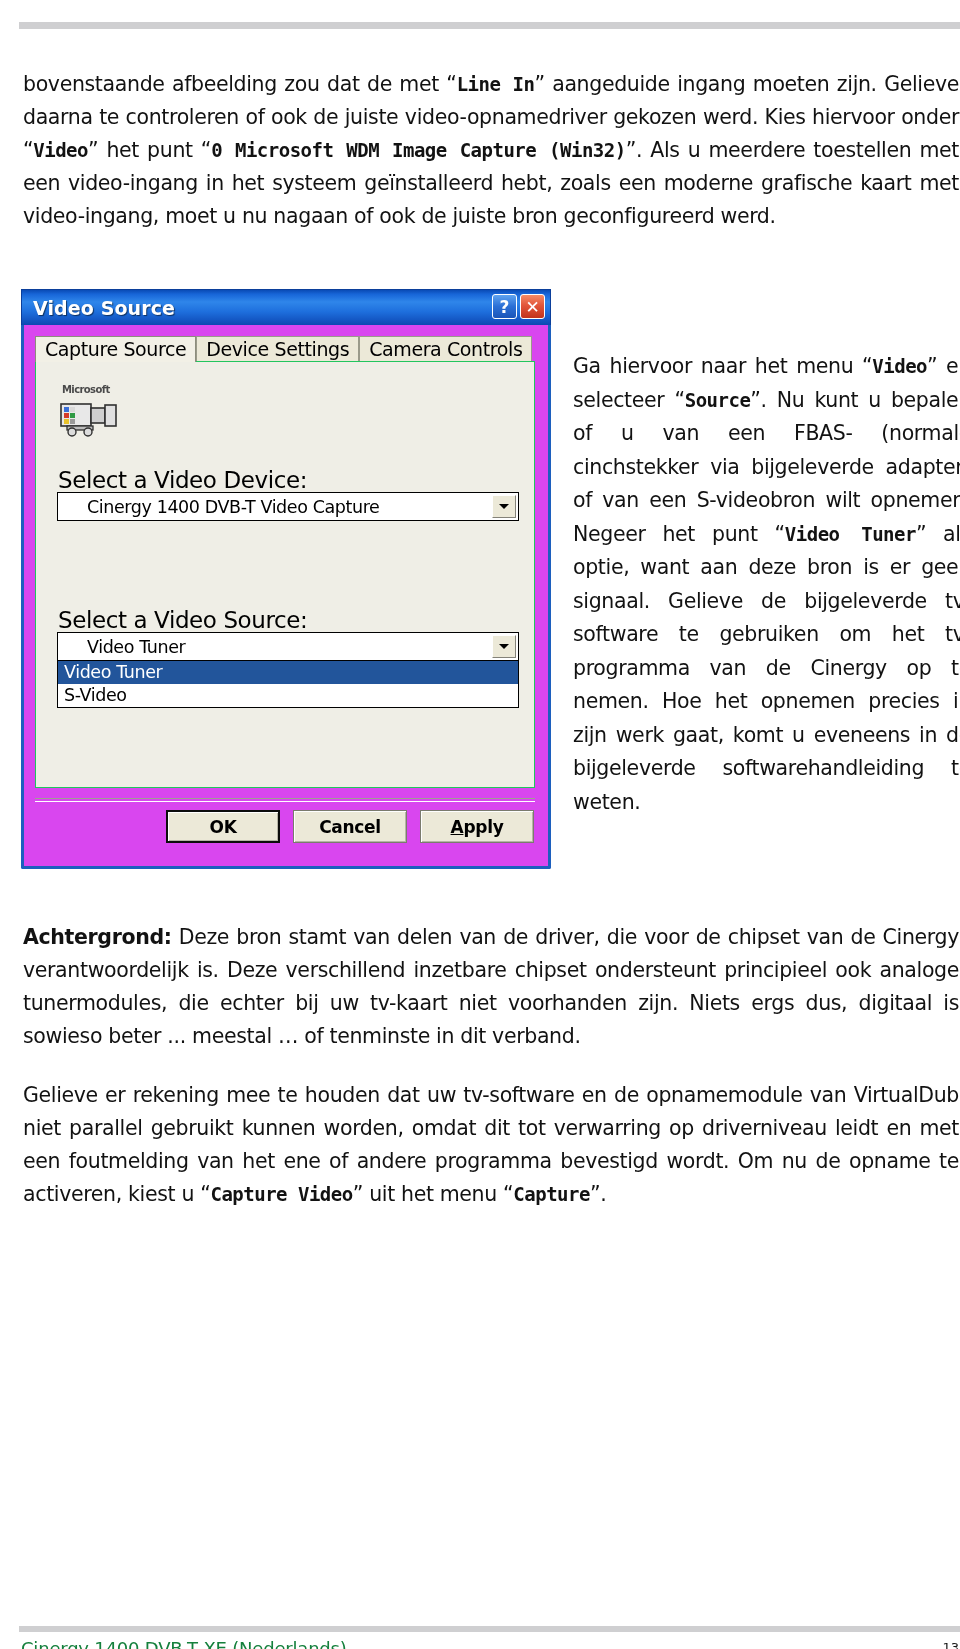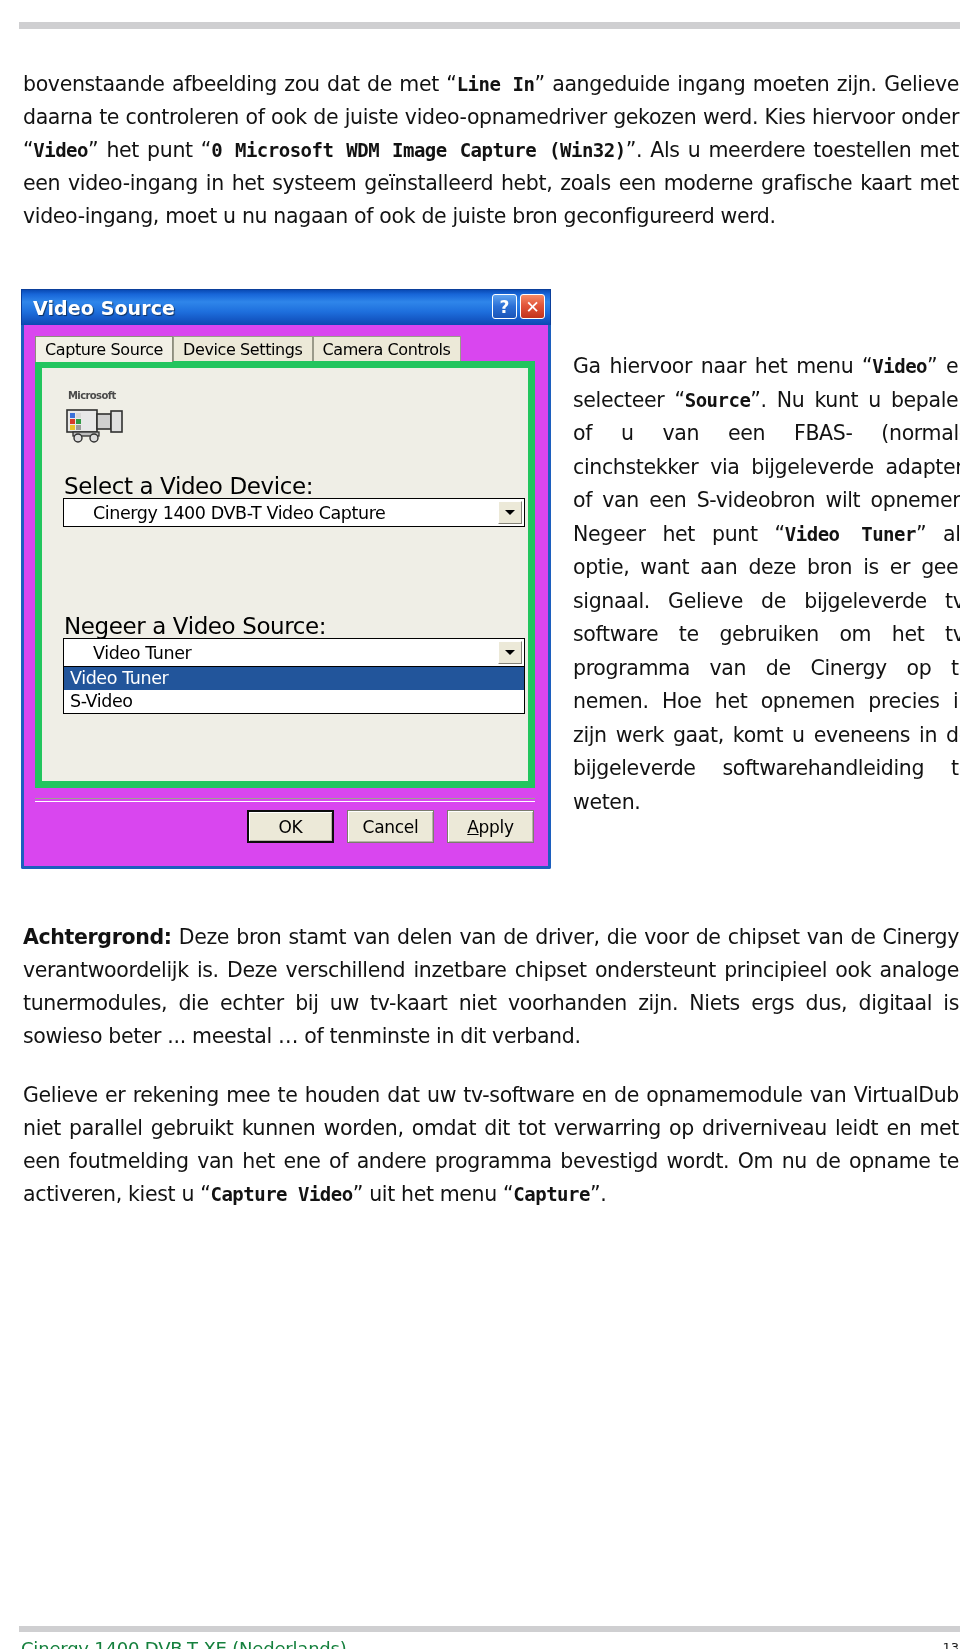--- a/index.html
+++ b/index.html
@@ -175,21 +175,21 @@
     position: absolute;
     left: 11px; top: 44px;
     width: 500px;
     height: 26px;
   }
   .tab {
     float: left;
     height: 26px;
     line-height: 25px;
     padding: 0 9px;
-    font-size: 16px;
+    font-size: 19px;
     color: #000;
     background: #ece9d8;
     border: 1px solid #9a9a8a;
     border-bottom: none;
     box-sizing: border-box;
     letter-spacing: -0.4px;
   }
   .tab.active {
     background: #f2f0e6;
     font-weight: normal;
@@ -198,21 +198,21 @@
     border-color: #8d8d7d;
   }
 
   .tab-panel {
     position: absolute;
     left: 11px;
     top: 69px;
     width: 500px;
     height: 427px;
     background: #efeee6;
-    border: 7px solid #22c55e;
+    border: 1px solid #22c55e;
     box-sizing: border-box;
   }
   .panel-inner { position: relative; width: 100%; height: 100%; }
 
   
   .cam-icon {
     position: absolute;
     left: 22px; top: 22px;
     width: 62px; height: 54px;
   }
@@ -310,32 +310,33 @@
     position: absolute;
     left: 0; top: 518px;
     width: 524px;
     display: flex;
     justify-content: flex-end;
     gap: 13px;
     padding-right: 14px;
     box-sizing: border-box;
   }
   .xp-btn {
-    width: 87px;
+    width: 114px;
     height: 33px;
     background: #ece9d8;
     border: 1px solid #7b7b6e;
     box-shadow: inset 1px 1px 0 #ffffff, inset -1px -1px 0 #b6b4a5;
     font-size: 17px;
     color: #000;
     display: flex;
     align-items: center;
     justify-content: center;
     box-sizing: border-box;
     letter-spacing: -0.3px;
+    font-weight: bold;
   }
   .xp-btn.default {
     border: 2px solid #0c0c0c;
   }
   .u { text-decoration: underline; }
 </style>
 </head>
 <body>
 
 <div class="page">
@@ -386,21 +387,21 @@
           </div>
 
           <div class="field-label lbl-device">Select a Video Device:</div>
           <div class="combo combo-device">
             <span class="combo-text">Cinergy 1400 DVB-T Video Capture</span>
             <span class="combo-arrow">
                 <span class="arrow-glyph"></span>
               </span>
           </div>
 
-          <div class="field-label lbl-source">Negeer a Video Source:</div>
+          <div class="field-label lbl-source">Select a Video Source:</div>
           <div class="combo combo-source">
             <span class="combo-text">Video Tuner</span>
             <span class="combo-arrow">
                 <span class="arrow-glyph"></span>
               </span>
           </div>
 
           <div class="dropdown">
             <div class="dd-item selected">Video Tuner</div>
             <div class="dd-item">S-Video</div>

